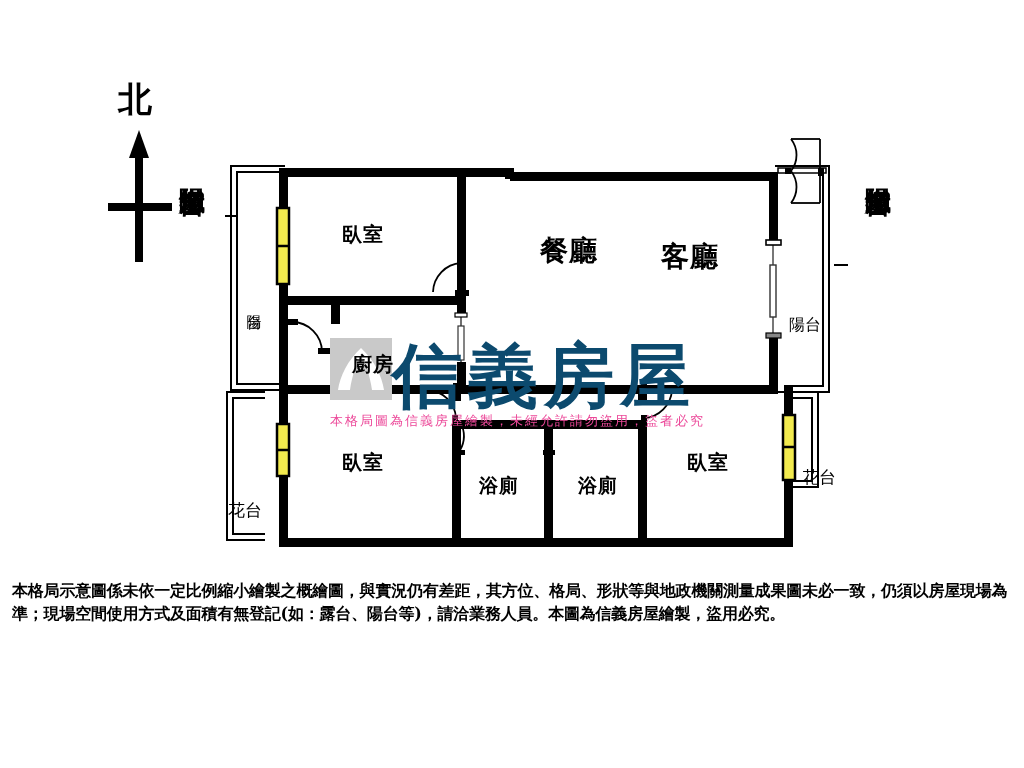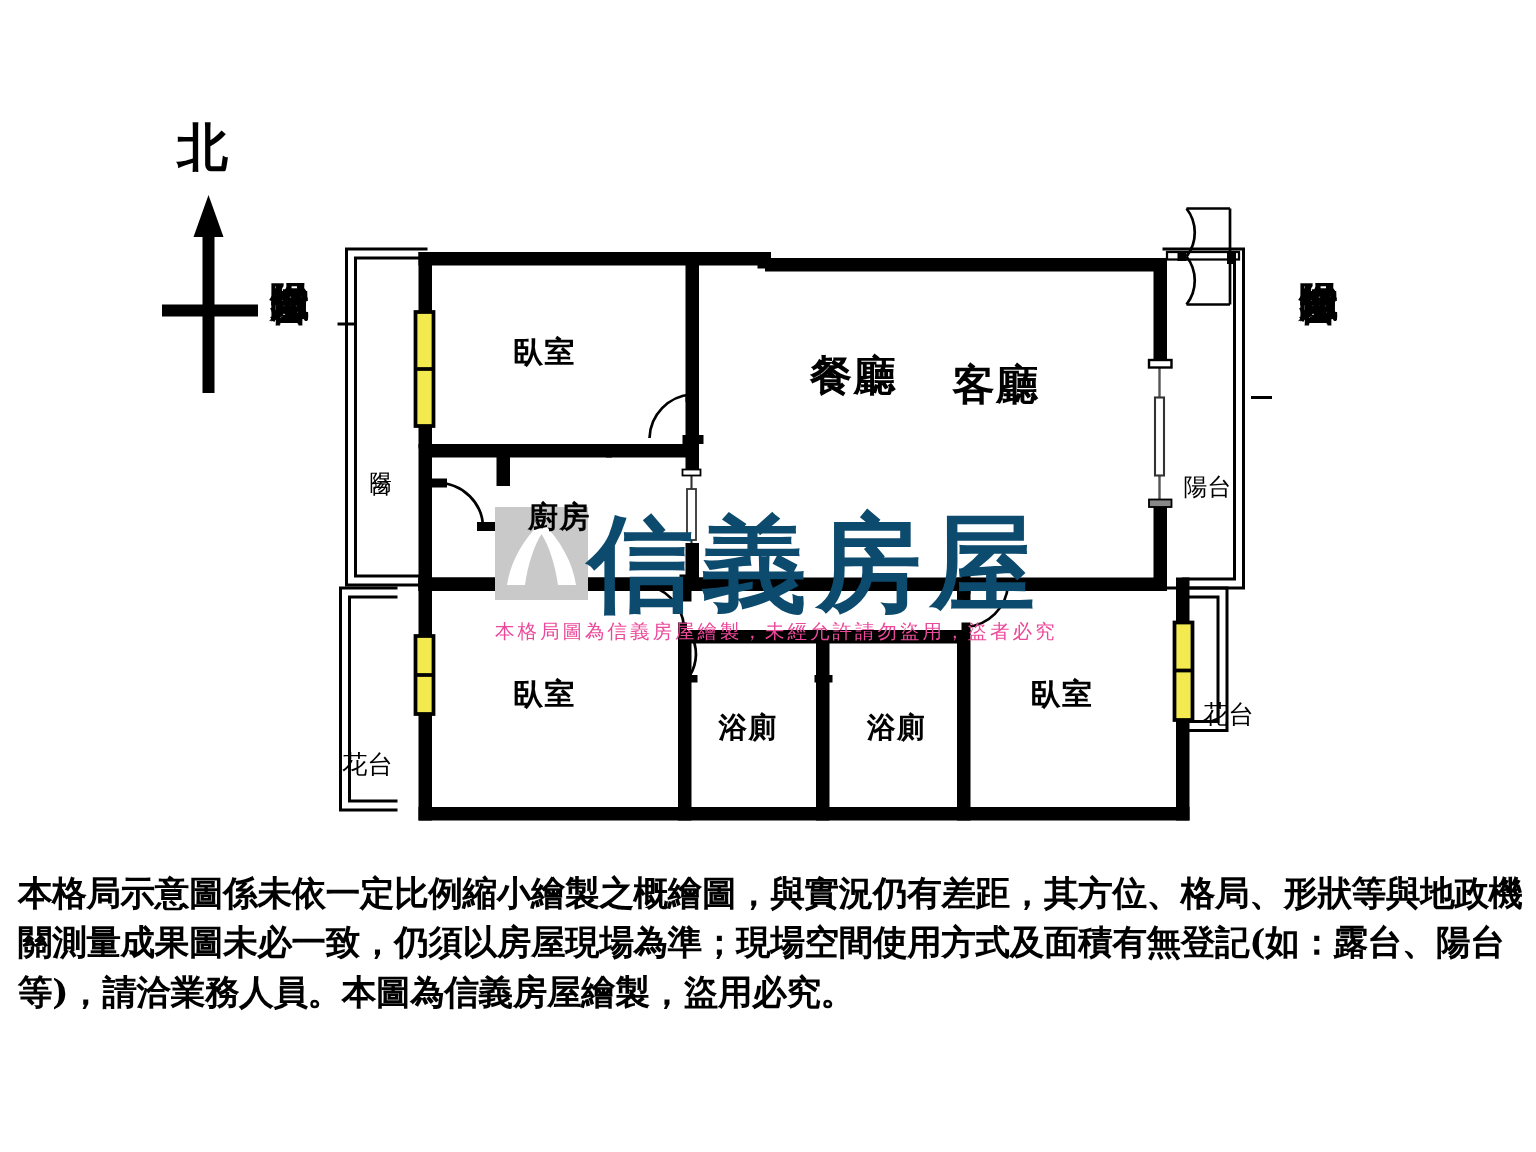--- a/index.html
+++ b/index.html
@@ -57,21 +57,21 @@
   }
   .compass-label {
     font-size: 34px;
     font-weight: 700;
   }
   .disclaimer {
     position: absolute;
     left: 12px;
     top: 580px;
     width: 1004px;
-    font-size: 23px;
+    font-size: 16px;
     font-weight: 700;
     line-height: 1.43;
     color: #000;
     letter-spacing: -0.2px;
     font-family: "DejaVu Serif", "Liberation Serif", serif;
   }
   .wm-text {
     position: absolute;
     color: #0c4a6e;
     font-weight: 700;
@@ -276,23 +276,23 @@
   <div class="lbl side-title vert-label" style="left:864px; top:168px; height:200px;">陽台加鐵窗</div>
 
   <div class="lbl small-label" style="left:228px; top:457px; font-size:17px;">花台</div>
 
   <div class="lbl small-label" style="left:802px; top:424px; font-size:17px;">花台</div>
 
   <div class="lbl room-label" style="left:342px; top:224px;">臥室</div>
 
   <div class="lbl room-label" style="left:497px; top:237px; font-size:28px;margin-left:43px;">餐廳</div>
 
-  <div class="lbl room-label" style="left:635px; top:243px; font-size:28px;">客廳</div>
-
-  <div class="lbl room-label" style="left:352px; top:334px;text-align:center;">廚房</div>
+  <div class="lbl room-label" style="left:661px; top:243px; font-size:28px;">客廳</div>
+
+  <div class="lbl room-label" style="left:352px; top:354px;text-align:center;">廚房</div>
 
   <div class="lbl small-label vert-label" style="left:245px; top:258px; height:48px; font-size:15px;">陽台</div>
 
   <div class="lbl small-label" style="left:789px; top:272px; font-size:16px;">陽台</div>
 
   <div class="lbl room-label" style="left:342px; top:452px;">臥室</div>
 
   <div class="lbl room-label" style="left:479px; top:476px; font-size:19px;">浴廁</div>
 
   <div class="lbl room-label" style="left:578px; top:476px; font-size:19px;">浴廁</div>

